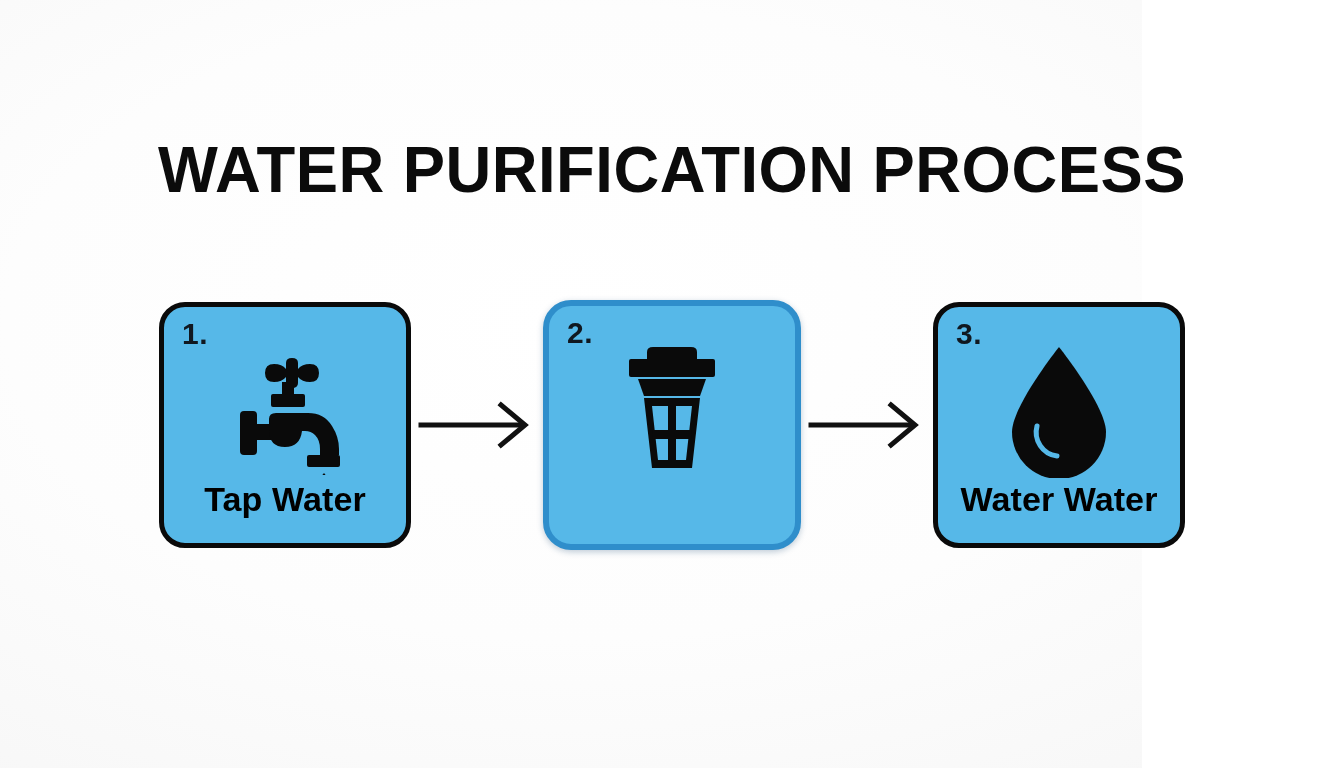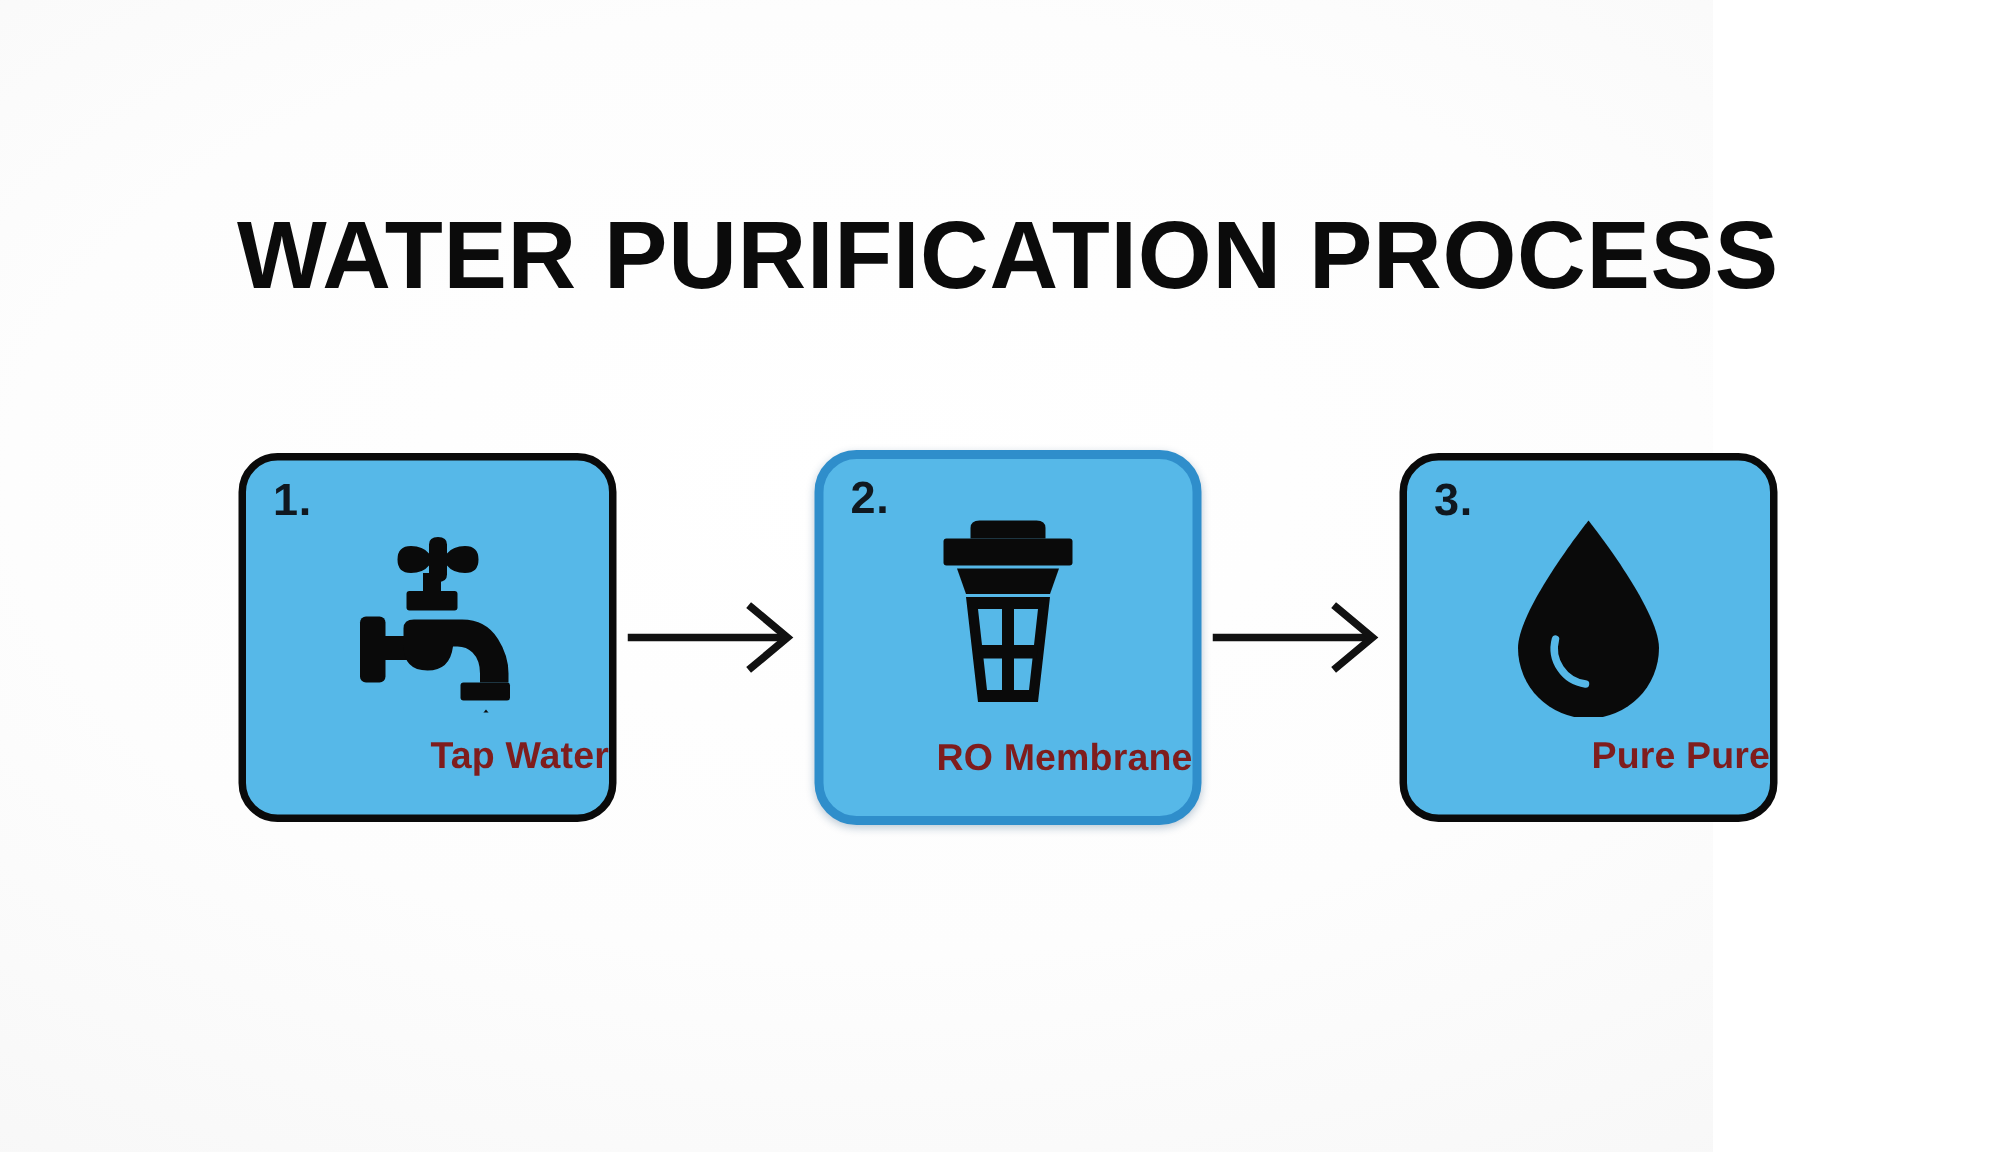--- a/index.html
+++ b/index.html
@@ -92,24 +92,24 @@
     align-items: center;
     justify-content: center;
   }
   .card-icon svg { display: block; }
 
   .card-label {
     position: absolute;
     left: 0;
     right: 0;
     bottom: 24px;
-    text-align: right;
-    font-size: 25px;
+    text-align: center;
+    font-size: 34px;
     font-weight: 700;
-    color: #7f1d1d;
+    color: #000000;
     letter-spacing: 0.1px;
     white-space: nowrap;
   }
 
   
   .arrow {
     flex: 0 0 auto;
     width: 132px;
     height: 56px;
     display: flex;
@@ -184,21 +184,20 @@
             <path d="M33 52 l56 0 l-8 70 l-40 0 z
                      M41 60 l40 0 l-6 54 l-28 0 z" fill-rule="evenodd"></path>
 
             <rect x="57" y="56" width="8" height="64"></rect>
 
             <path d="M41 84 l40 0 l-1 9 l-38 0 z"></path>
           </g>
         </svg>
       </div>
 
-      <div class="card-label">RO Membrane</div>
     </div>
 
     <div class="arrow">
       <svg width="120" height="48" viewBox="0 0 120 48" aria-hidden="true">
         <g stroke="#111111" stroke-width="5" fill="none" stroke-linecap="square" stroke-linejoin="miter">
           <line x1="4" y1="24" x2="105" y2="24"></line>
           <polyline points="84,4 108,24 84,44"></polyline>
         </g>
       </svg>
     </div>
@@ -213,19 +212,19 @@
                      C 56 3, 103 62, 103 88
                      a 47 47 0 0 1 -94 0
                      C 9 62, 56 3, 56 3 z" fill="#0a0a0a"></path>
 
             <path d="M34 82
                      a 24 24 0 0 0 20 30" fill="none" stroke="#56b8e8" stroke-width="5" stroke-linecap="round"></path>
           </g>
         </svg>
       </div>
 
-      <div class="card-label">Pure Pure</div>
+      <div class="card-label">Water Water</div>
     </div>
 
     <div class="side-pad"></div>
 
   </div>
 </div>
 
 </body></html>

